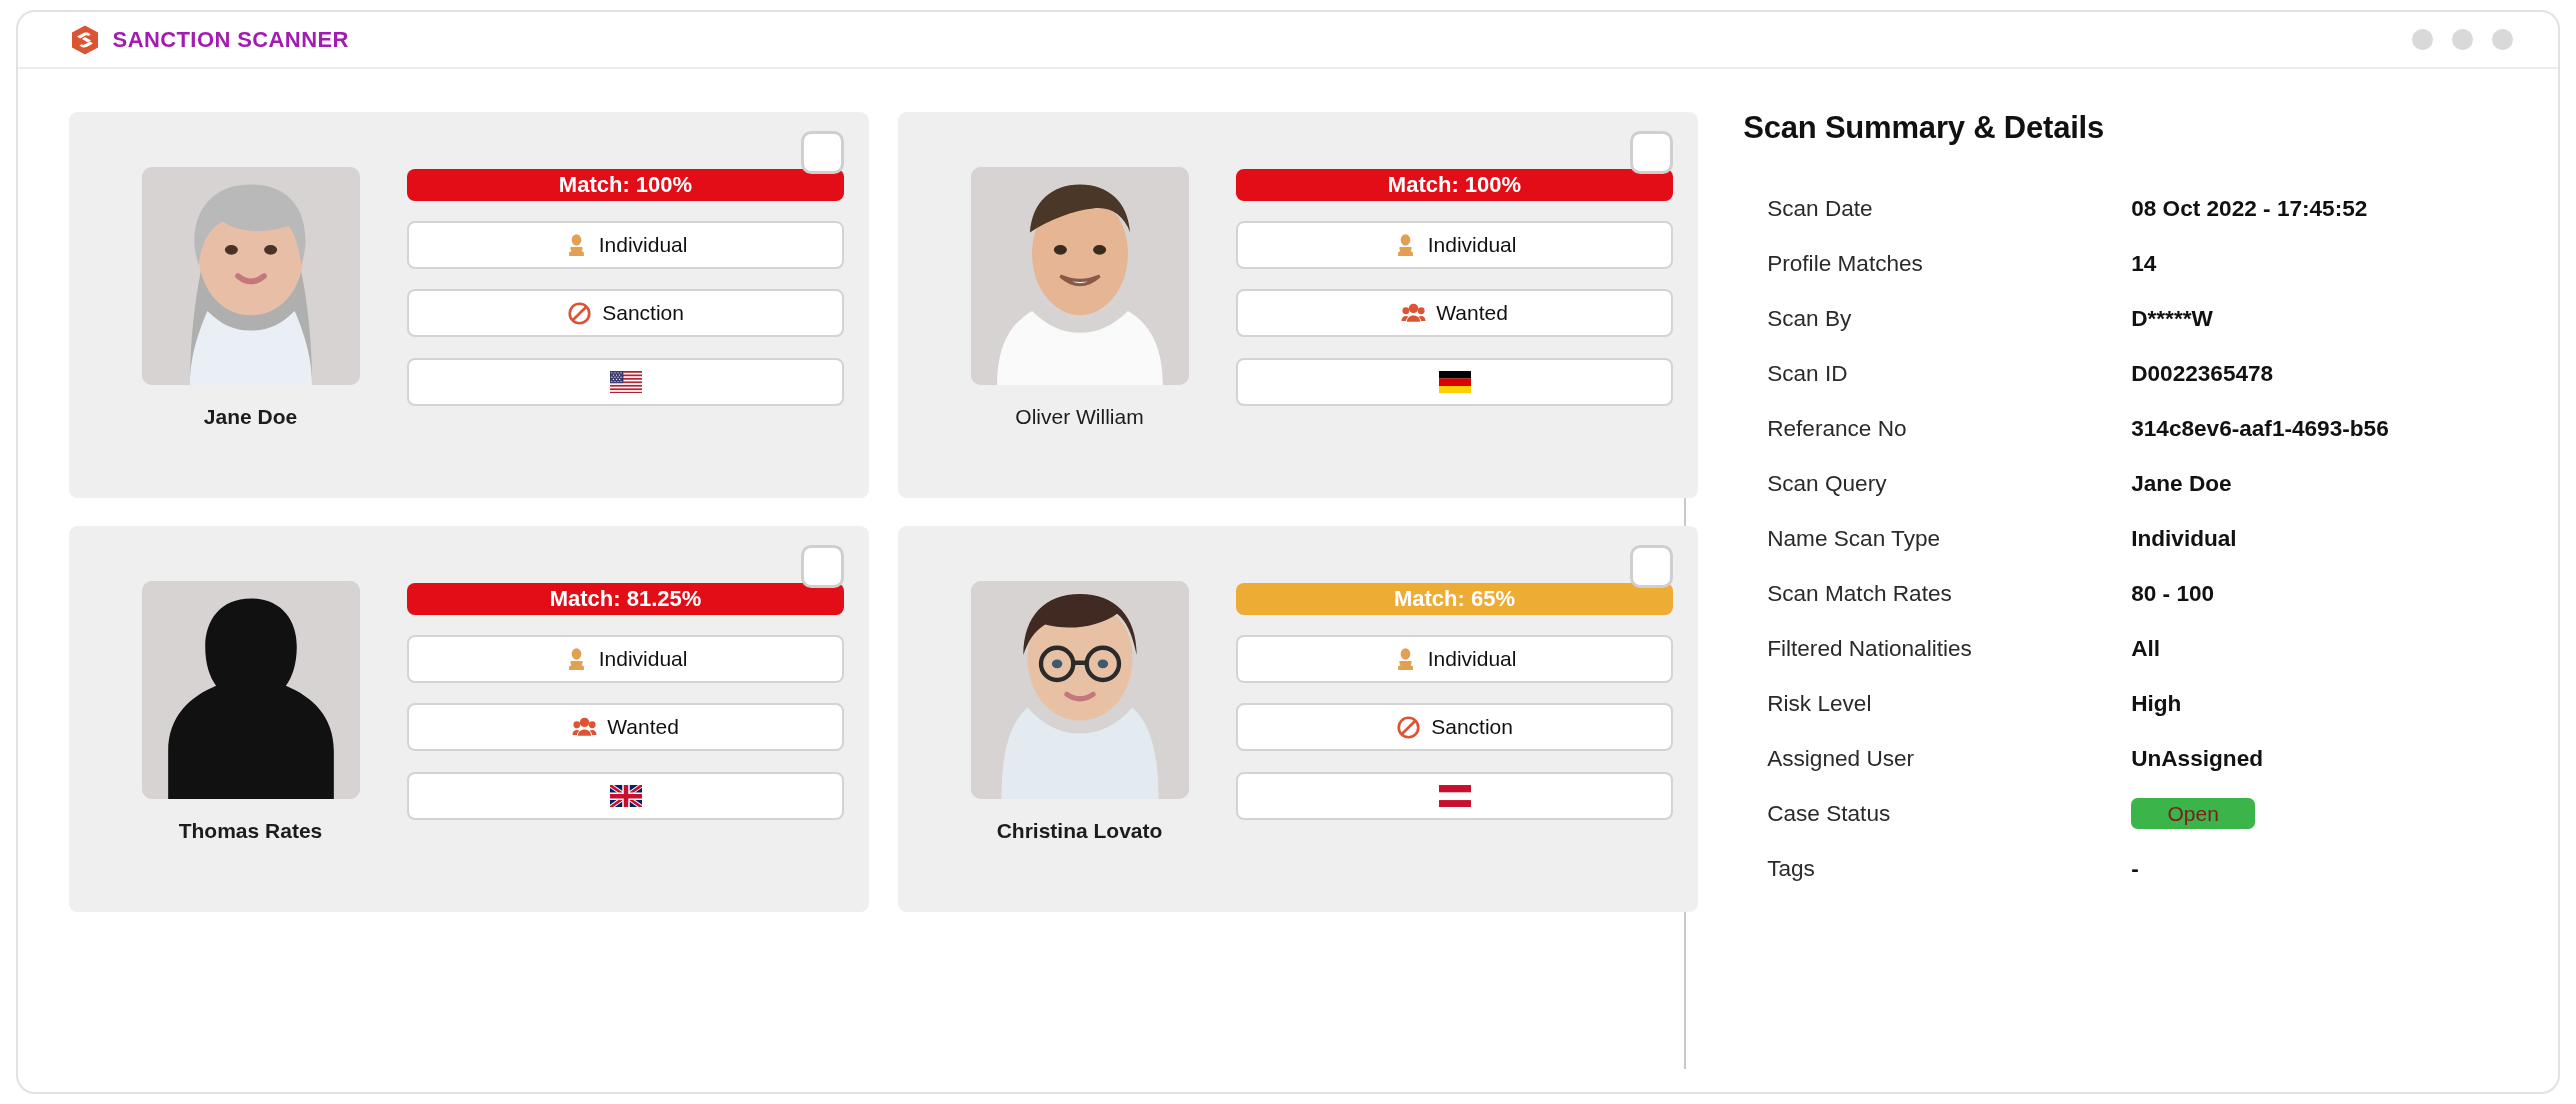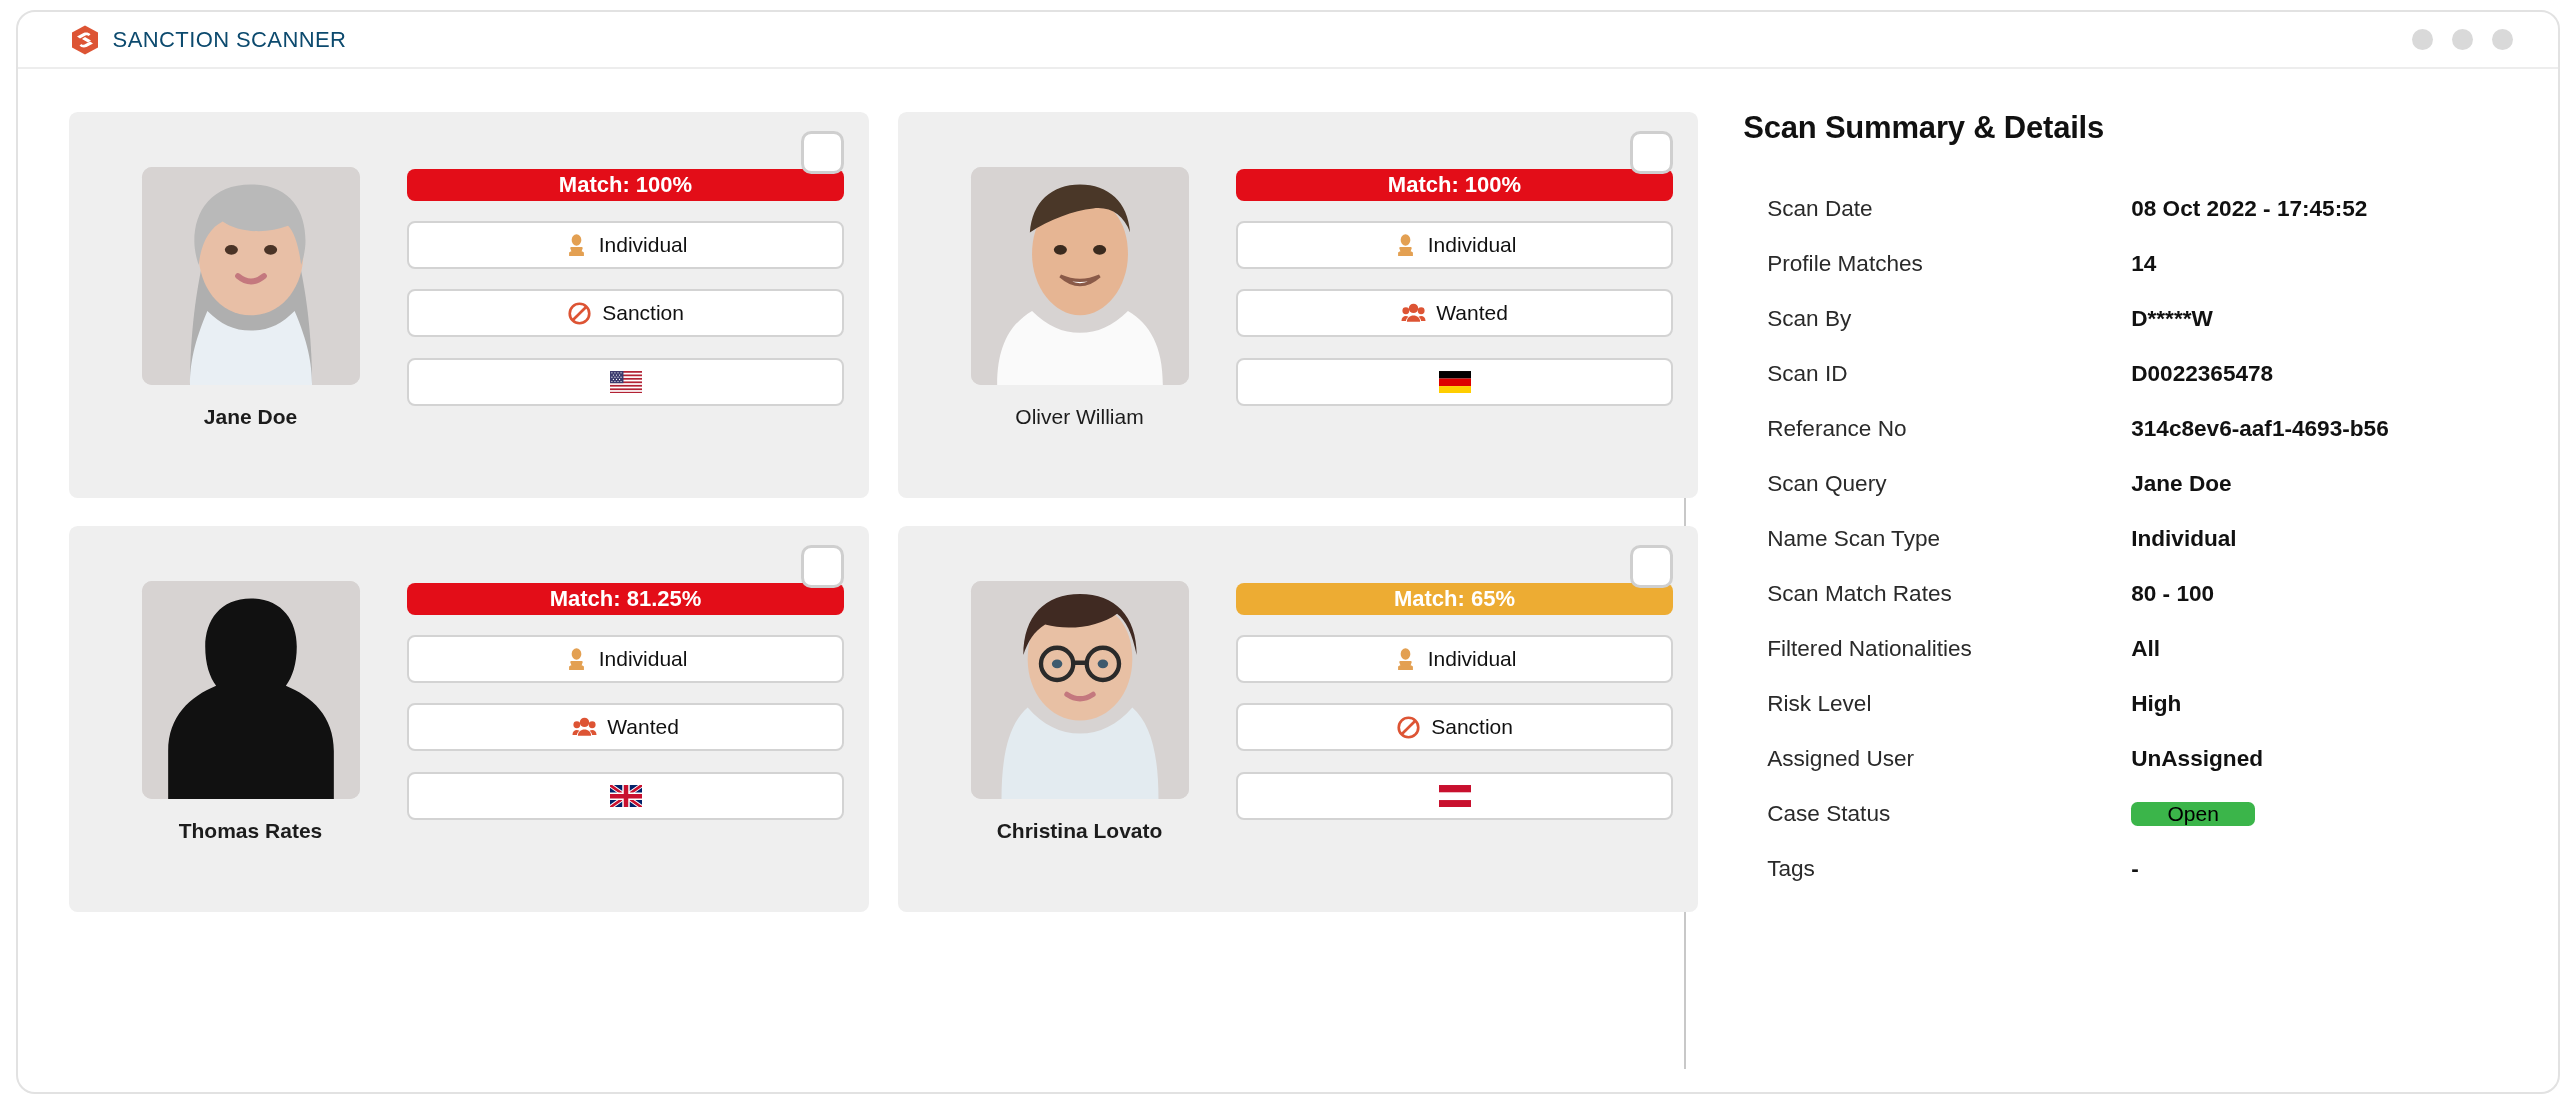--- a/index.html
+++ b/index.html
@@ -31,23 +31,23 @@
     border-bottom: 2.2px solid #ededed;
     display: flex;
     align-items: center;
     justify-content: space-between;
     padding: 0 45px 0 51px;
   }
   .brand { display: flex; align-items: center; gap: 11.6px; }
   .brand-mark { width: 32px; height: 32px; display: block; }
   .brand-name {
     font-size: 22px;
-    font-weight: normal;
+    font-weight: bold;
     letter-spacing: 0.4px;
-    color: #0c4a6e;
+    color: #a21caf;
   }
   .win-dots { display: flex; gap: 19px; align-items: center; }
   .win-dot { width: 21px; height: 21px; border-radius: 50%; background: #d9d9d9; }
 
   
   .content {
     display: flex;
     height: calc(100% - 59px);
     padding: 28px 0 0 0;
   }
@@ -176,25 +176,25 @@
   .detail-value {
     font-size: 22.6px;
     font-weight: bold;
     color: #111111;
   }
   .status-chip {
     display: inline-flex;
     align-items: center;
     justify-content: center;
     min-width: 124px;
-    height: 24px;
+    height: 31px;
     padding: 0 19px;
     border-radius: 6.5px;
     background: #3bb54a;
-    color: #000000;
+    color: #7f1d1d;
     font-size: 21px;
     font-weight: normal;
   }
 </style>
 </head>
 <body>
 
 <div class="window">
 
   <div class="titlebar">

